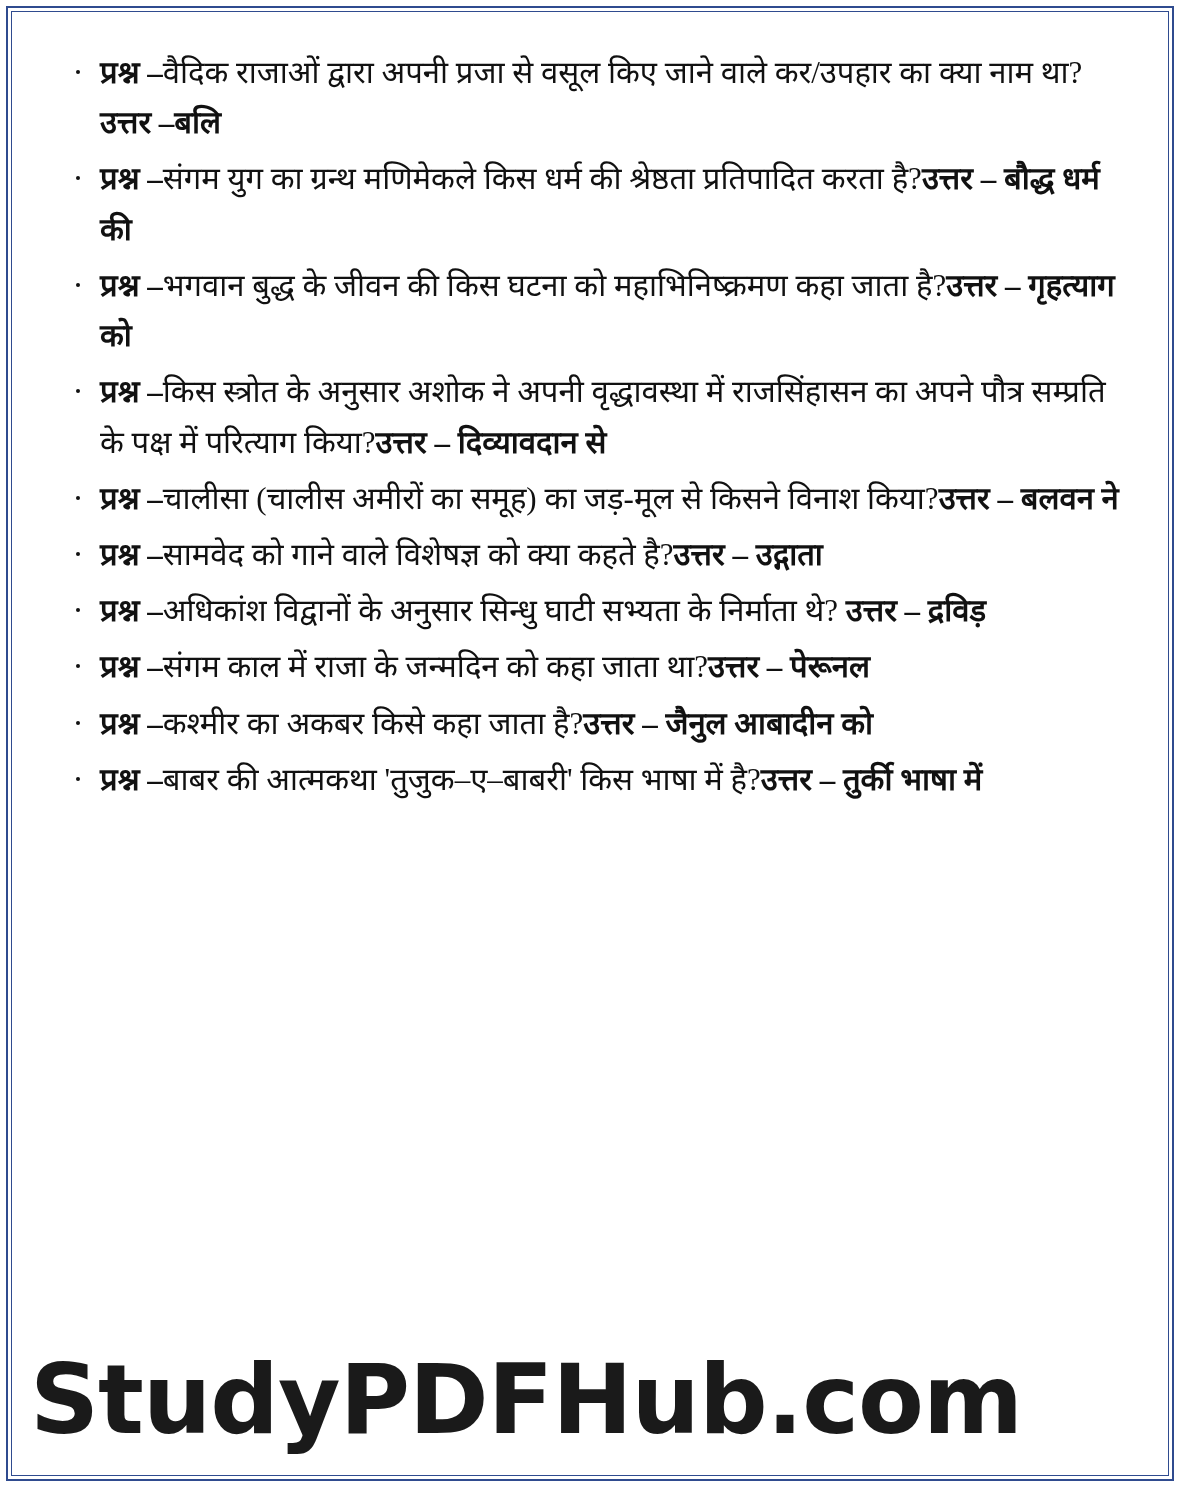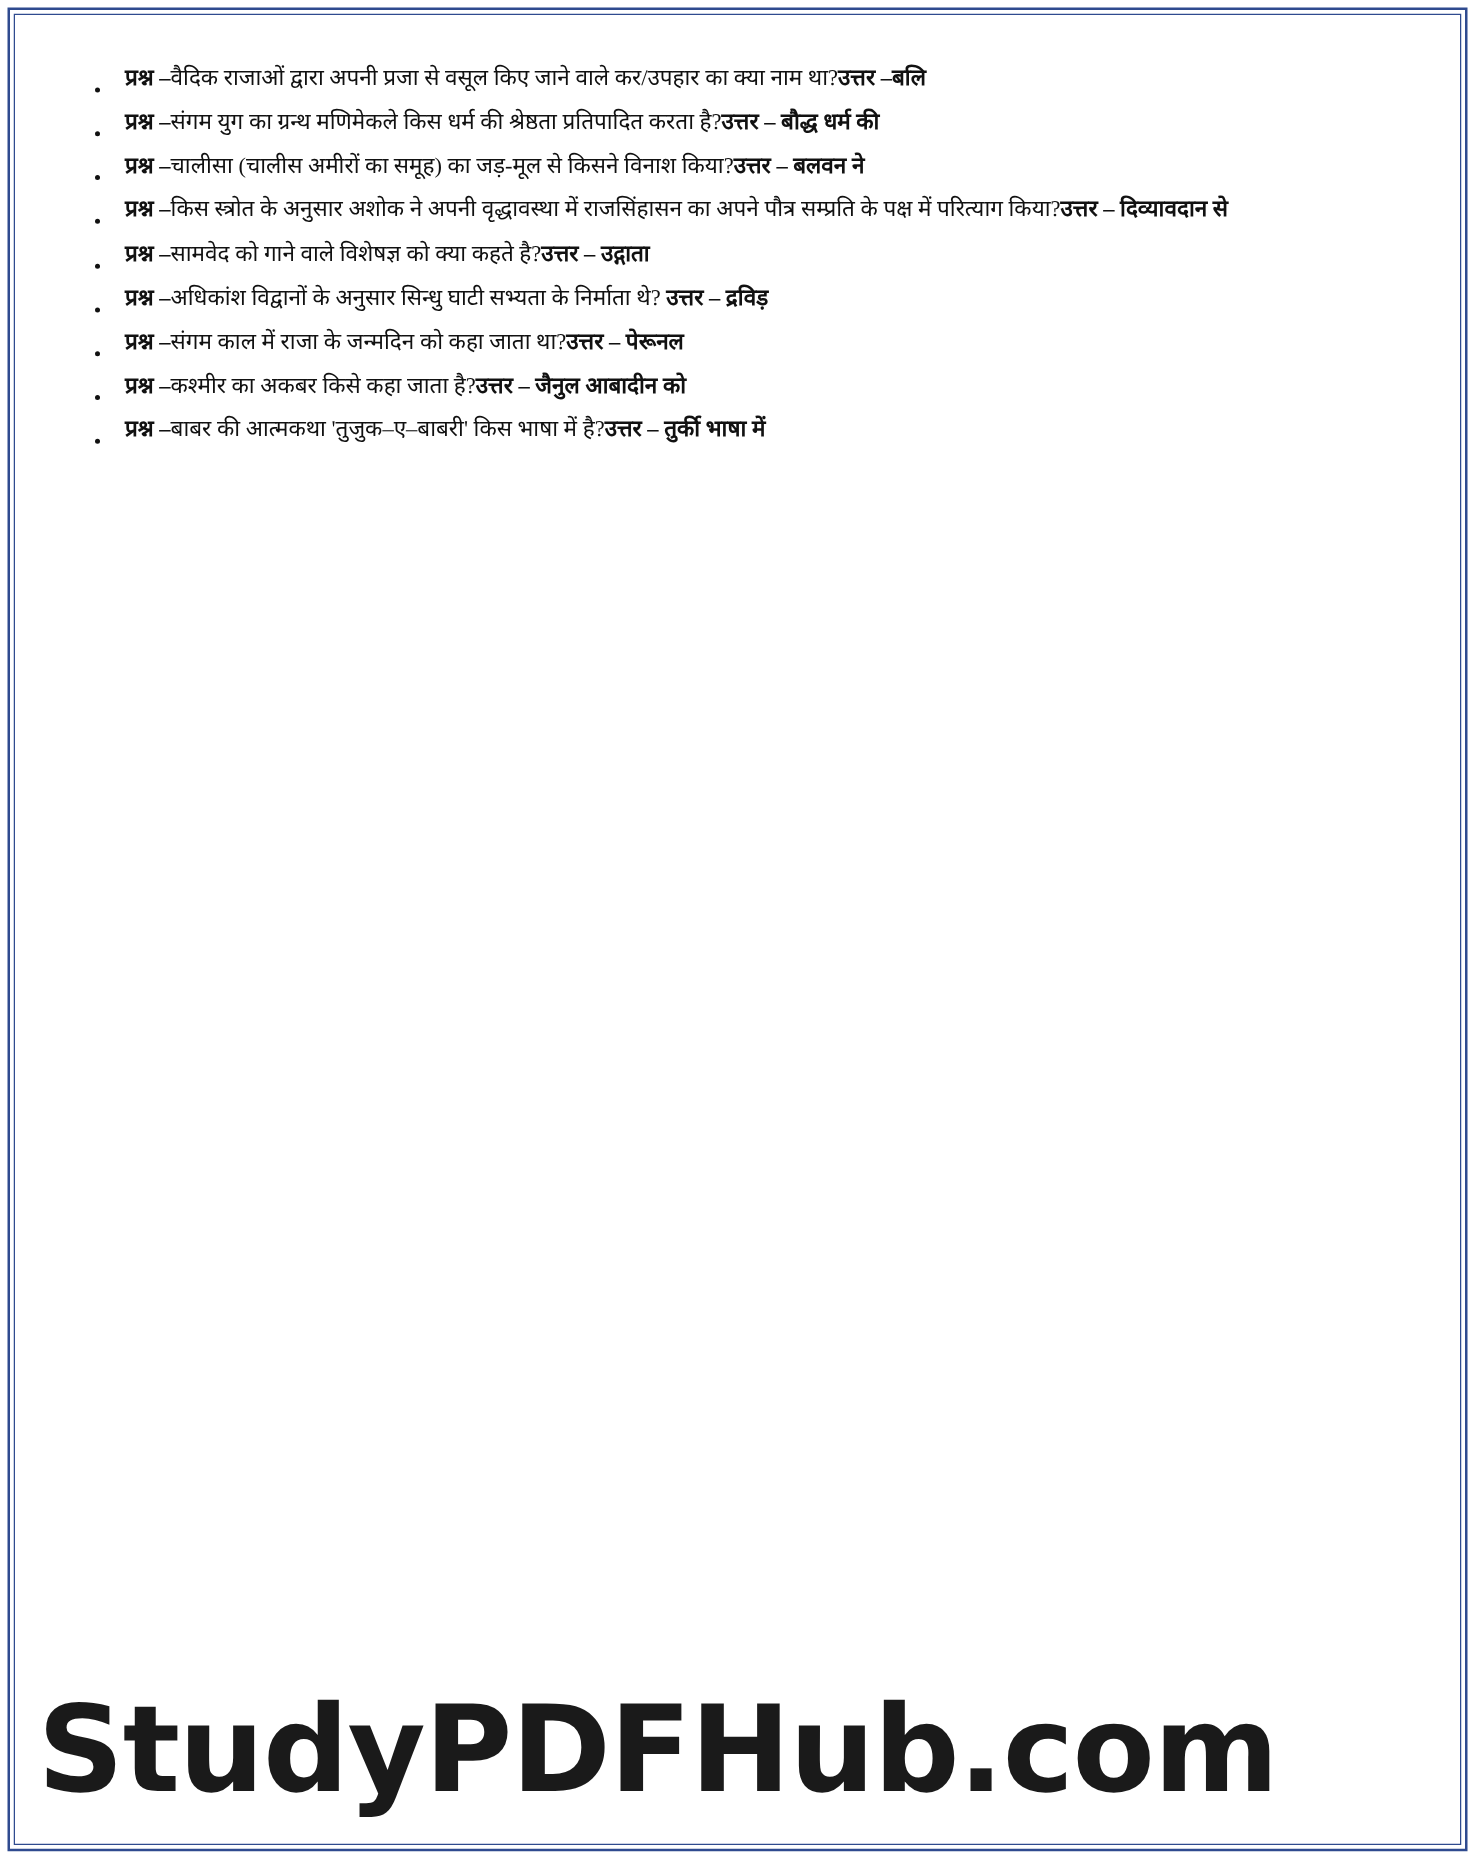--- a/index.html
+++ b/index.html
@@ -44,21 +44,21 @@
   }
   ul.qa-list {
     list-style: none;
     margin: 0;
     padding: 0;
   }
   ul.qa-list > li {
     position: relative;
     padding-left: 38px;
     margin: 0 0 6px 0;
-    font-size: 18px;
+    font-size: 31px;
     line-height: 1.62;
     color: #111111;
     text-align: left;
   }
   ul.qa-list > li::before {
     content: "";
     position: absolute;
     left: 14px;
     top: 22px;
     width: 4px;
@@ -93,22 +93,23 @@
 </style>
 </head>
 <body>
 
 <div class="page-frame"></div>
 
 <div class="content">
   <ul class="qa-list">
       <li><span class="q-label">प्रश्न –</span><span class="q-text">वैदिक राजाओं द्वारा अपनी प्रजा से वसूल किए जाने वाले कर/उपहार का क्या नाम था?</span><span class="a-part">उत्तर –बलि</span></li>
       <li><span class="q-label">प्रश्न –</span><span class="q-text">संगम युग का ग्रन्थ मणिमेकले किस धर्म की श्रेष्ठता प्रतिपादित करता है?</span><span class="a-part">उत्तर – बौद्ध धर्म की</span></li>
+      <li><span class="q-label">प्रश्न –</span><span class="q-text">भगवान बुद्ध के जीवन की किस घटना को महाभिनिष्क्रमण  कहा जाता है?</span><span class="a-part">उत्तर – गृहत्याग को</span></li>
+      <li><span class="q-label">प्रश्न –</span><span class="q-text">किस स्त्रोत के अनुसार अशोक ने अपनी वृद्धावस्था में राजसिंहासन का अपने पौत्र सम्प्रति  के पक्ष में परित्याग किया?</span><span class="a-part">उत्तर – दिव्यावदान से</span></li>
       <li><span class="q-label">प्रश्न –</span><span class="q-text">चालीसा (चालीस अमीरों का समूह) का जड़-मूल से किसने विनाश किया?</span><span class="a-part">उत्तर – बलवन ने</span></li>
-      <li><span class="q-label">प्रश्न –</span><span class="q-text">किस स्त्रोत के अनुसार अशोक ने अपनी वृद्धावस्था में राजसिंहासन का अपने पौत्र सम्प्रति  के पक्ष में परित्याग किया?</span><span class="a-part">उत्तर – दिव्यावदान से</span></li>
       <li><span class="q-label">प्रश्न –</span><span class="q-text">सामवेद को गाने वाले विशेषज्ञ को क्या कहते है?</span><span class="a-part">उत्तर – उद्गाता</span></li>
       <li><span class="q-label">प्रश्न –</span><span class="q-text">अधिकांश विद्वानों के अनुसार सिन्धु घाटी सभ्यता के निर्माता थे? </span><span class="a-part">उत्तर – द्रविड़</span></li>
       <li><span class="q-label">प्रश्न –</span><span class="q-text">संगम काल में राजा के जन्मदिन को कहा जाता था?</span><span class="a-part">उत्तर – पेरूनल</span></li>
       <li><span class="q-label">प्रश्न –</span><span class="q-text">कश्मीर का अकबर किसे कहा जाता है?</span><span class="a-part">उत्तर – जैनुल आबादीन को</span></li>
       <li><span class="q-label">प्रश्न –</span><span class="q-text">बाबर की आत्मकथा 'तुजुक–ए–बाबरी' किस भाषा में है?</span><span class="a-part">उत्तर – तुर्की भाषा में</span></li>
     </ul>
 </div>
 
 <div class="watermark">StudyPDFHub.com</div>
 

